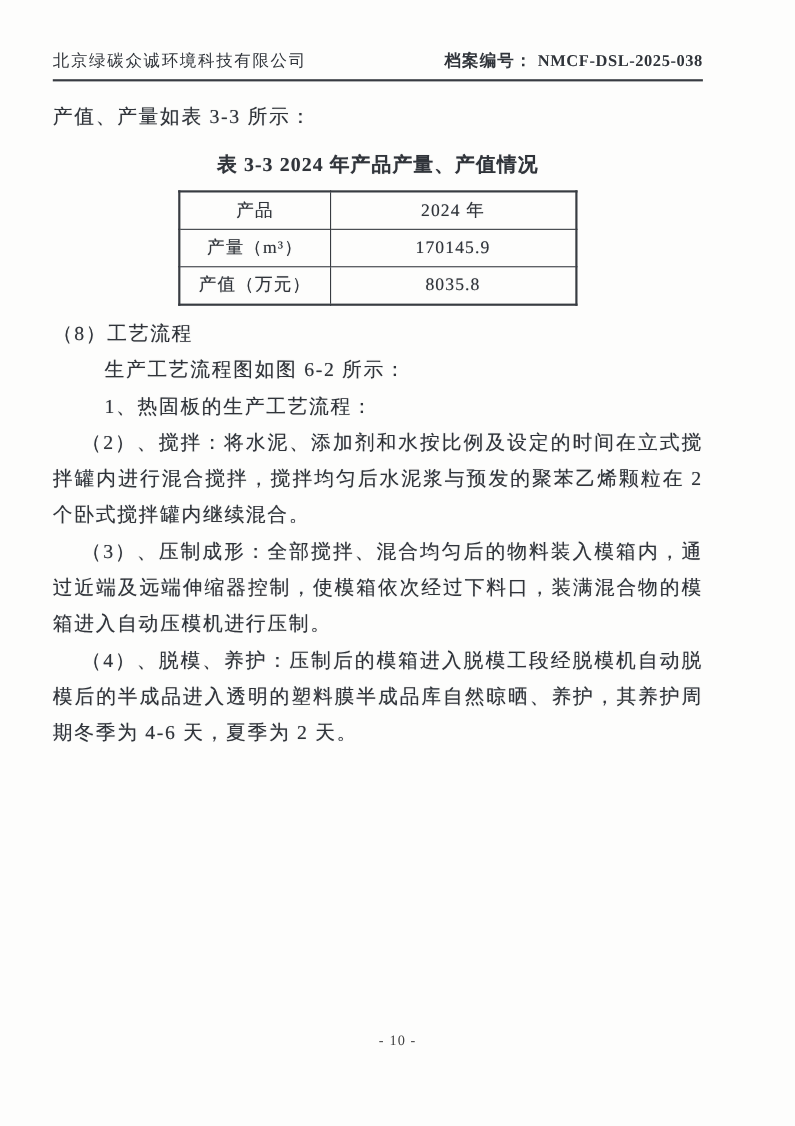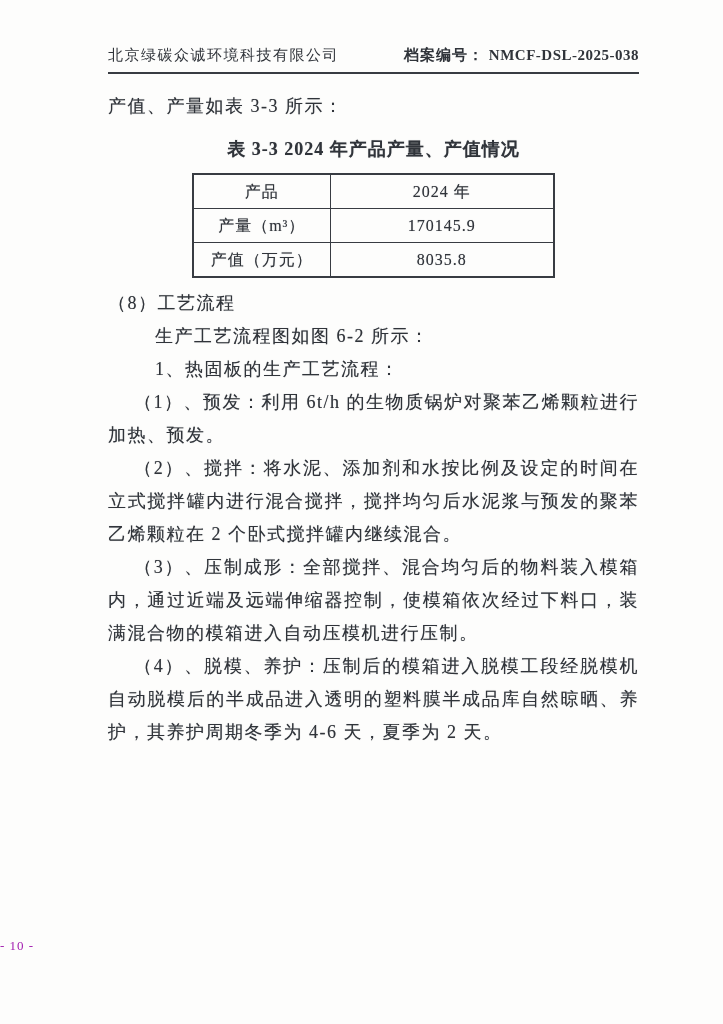--- a/index.html
+++ b/index.html
@@ -8,21 +8,21 @@
     position: relative;
     width: 723px;
     height: 1024px;
     margin: 0 auto;
     background: #fdfdfc;
     color: #30343a;
     font-family: "Liberation Serif", "DejaVu Serif", serif;
     overflow: hidden;
   }
   .content {
-    padding: 46px 84px 0 108px;
+    padding: 46px 84px 0 48px;
   }
   
   .doc-header {
     display: flex;
     justify-content: space-between;
     align-items: baseline;
     border-bottom: 2px solid #383c42;
     padding-bottom: 7px;
     font-size: 15px;
     letter-spacing: 1.5px;
@@ -71,24 +71,24 @@
   }
   table.data-table .col-product { width: 137px; }
   table.data-table tr.head td { font-weight: 400; }
   .paragraphs { margin-top: 9px; }
   
   .doc-footer {
     position: absolute;
     left: 0;
     top: 938px;
     width: 100%;
-    text-align: left;
+    text-align: center;
     font-size: 13px;
     letter-spacing: 1px;
-    color: #a21caf;
+    color: #404040;
   }
 </style>
 </head>
 <body>
 
 <div class="page">
   <div class="content">
 
     <div class="doc-header">
       <span class="company">北京绿碳众诚环境科技有限公司</span>
@@ -118,21 +118,20 @@
             <td class="col-product">产值（万元）</td>
             <td>8035.8</td>
           </tr>
         </tbody>
       </table>
 
       <div class="paragraphs">
         <p class="para">（8）工艺流程</p>
         <p class="para indent-full">生产工艺流程图如图 6-2 所示：</p>
         <p class="para indent-full">1、热固板的生产工艺流程：</p>
-        <p class="para indent-paren">（1）、预发：利用 6t/h 的生物质锅炉对聚苯乙烯颗粒进行加热、预发。</p>
         <p class="para indent-paren">（2）、搅拌：将水泥、添加剂和水按比例及设定的时间在立式搅拌罐内进行混合搅拌，搅拌均匀后水泥浆与预发的聚苯乙烯颗粒在 2 个卧式搅拌罐内继续混合。</p>
         <p class="para indent-paren">（3）、压制成形：全部搅拌、混合均匀后的物料装入模箱内，通过近端及远端伸缩器控制，使模箱依次经过下料口，装满混合物的模箱进入自动压模机进行压制。</p>
         <p class="para indent-paren">（4）、脱模、养护：压制后的模箱进入脱模工段经脱模机自动脱模后的半成品进入透明的塑料膜半成品库自然晾晒、养护，其养护周期冬季为 4-6 天，夏季为 2 天。</p>
       </div>
 
     </div>
   </div>
 
   <div class="doc-footer">- 10 -</div>
 </div>

